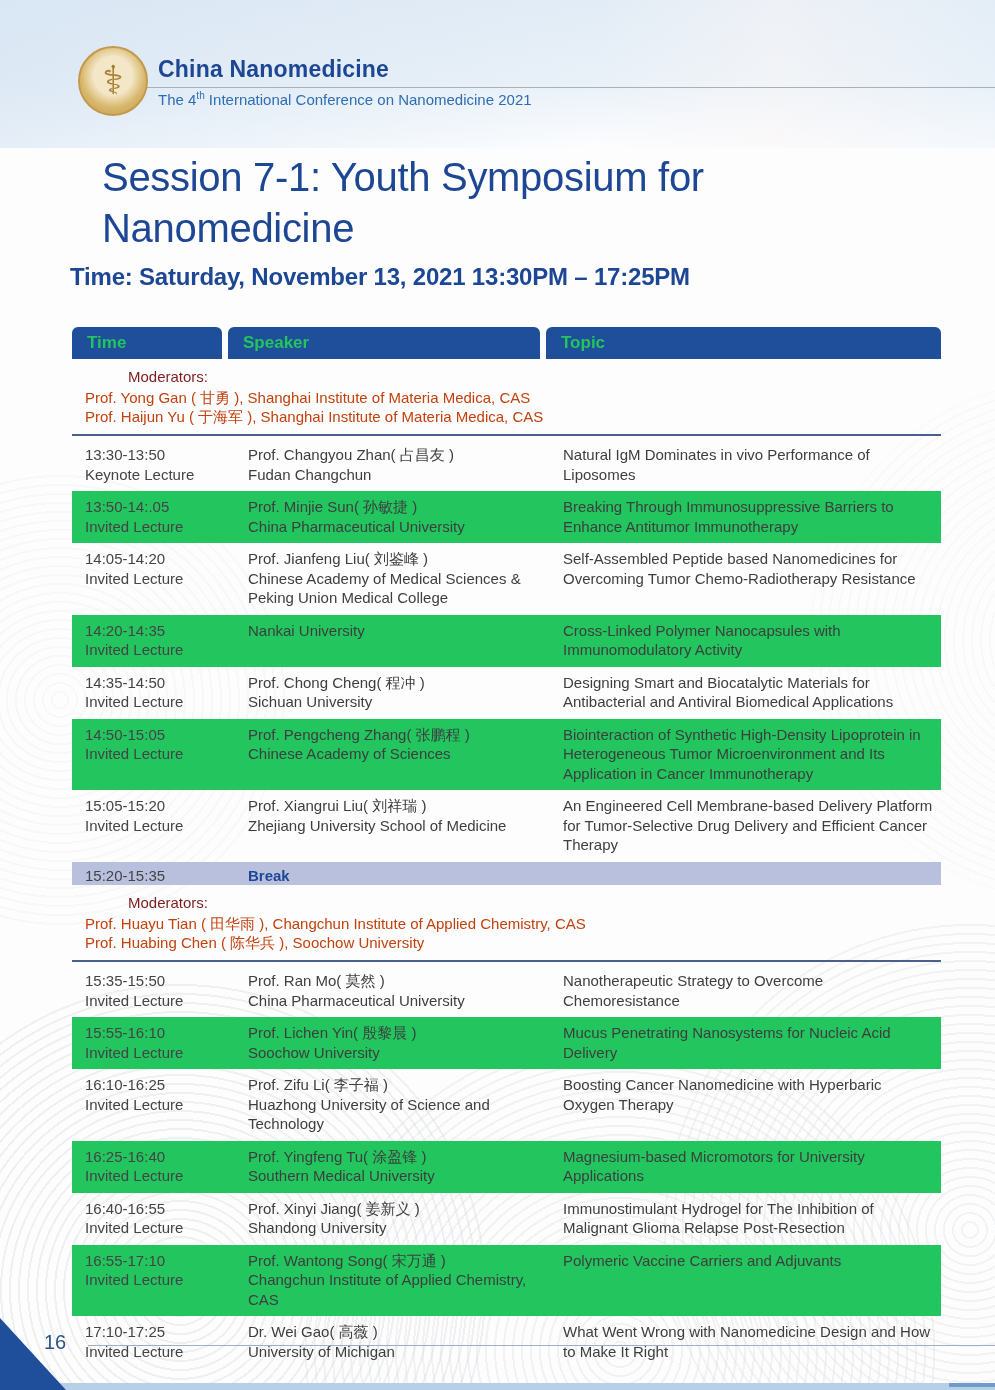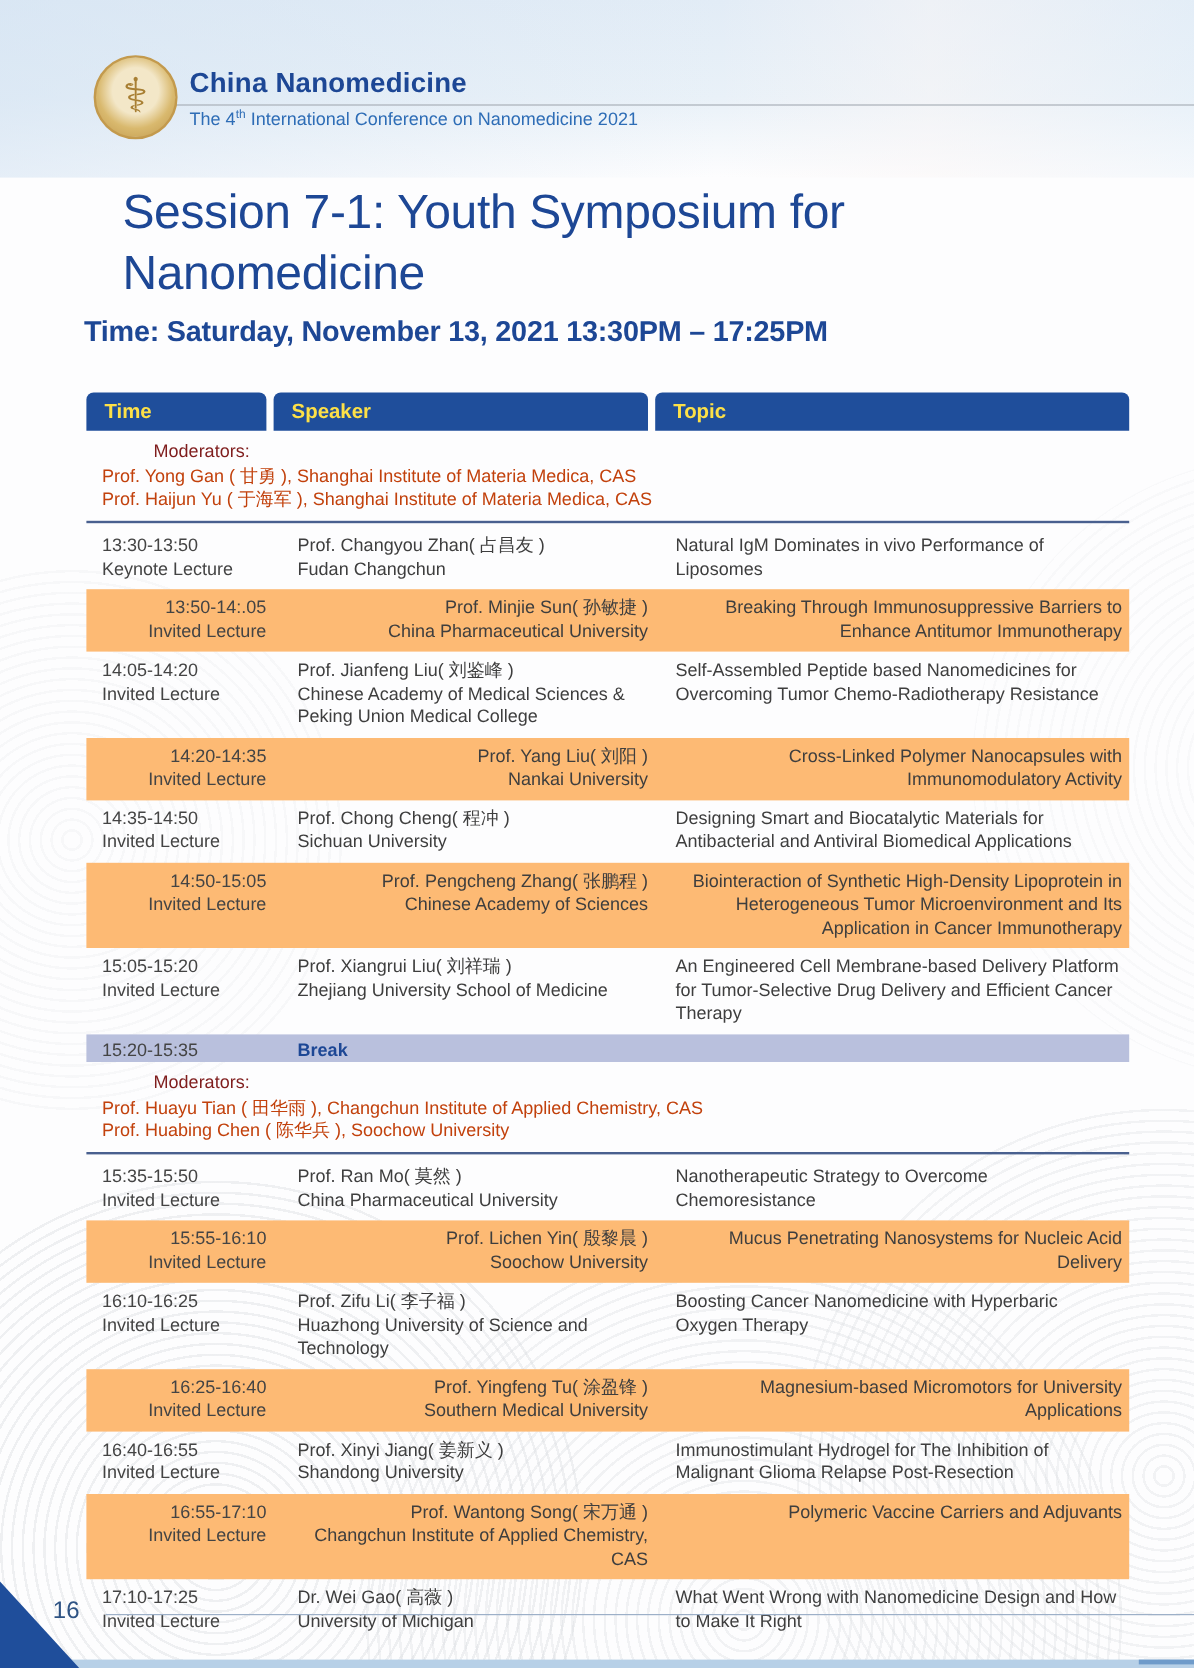--- a/index.html
+++ b/index.html
@@ -32,28 +32,28 @@
   .brand-sub sup{font-size:10px;}
 
   
   .session-block{position:absolute; left:70px; top:152px; width:760px; z-index:3;}
   .session-title{font-size:40px; font-weight:normal; color:#1d4795; line-height:1.28; width:700px; letter-spacing:-.3px;margin-left:32px;}
   .session-time{font-size:24px; font-weight:bold; color:#1d4795; margin-top:9px; letter-spacing:-.2px;}
 
   
   .sched{position:absolute; left:72px; top:327px; width:869px; z-index:3;}
   .cols{display:grid; grid-template-columns:150px 312px 395px; column-gap:6px;}
-  .head-bar{background:#1f4e9b; color:#fde047; font-weight:bold; font-size:17px;
+  .head-bar{background:#1f4e9b; color:#22c55e; font-weight:bold; font-size:17px;
     height:32px; line-height:32px; padding-left:15px; border-radius:6px 6px 0 0; box-sizing:border-box;}
   .mod-block{margin:9px 0 8px 13px;}
   .mod-label{font-size:15px; font-weight:normal; color:#7f1d1d; margin-bottom:3px;margin-left:43px;}
   .mod-line{font-size:15px; color:#c2410c; line-height:19px;}
   .sec-divider{height:2px; background:#49608f; margin-bottom:3px;}
   .row{padding:6px 0 7px 0;}
-  .row.shaded{background:#fdba74;text-align:right;}
+  .row.shaded{background:#22c55e;}
   .row.break-row{background:#b9c0dd; padding:4px 0 0 0;}
   .cell{font-size:15px; line-height:19.5px; color:#444444;}
   .cell.time{padding-left:13px;}
   .cell.speaker{padding-left:20px; color:#3e3e3e;}
   .cell.topic{padding-left:17px; padding-right:6px; color:#3e3e3e;}
   .break-label{font-size:15px; font-weight:bold; color:#1d4795; padding-left:20px; line-height:19.5px;}
 
   
   .footer-rule{position:absolute; left:88px; right:0; top:1345px; height:1px; background:#9db0c8; z-index:3;}
   .page-num{position:absolute; left:44px; top:1331px; font-size:20px; color:#2e5384; z-index:4;}
@@ -142,21 +142,20 @@
     </div>
     <div class="cell topic">Self-Assembled Peptide based Nanomedicines for Overcoming Tumor Chemo-Radiotherapy Resistance</div>
   </div>
 
   <div class="row cols shaded">
     <div class="cell time">
       <div>14:20-14:35</div>
       <div>Invited Lecture</div>
     </div>
     <div class="cell speaker">
-      <div>Prof. Yang Liu( 刘阳 )</div>
       <div>Nankai University</div>
     </div>
     <div class="cell topic">Cross-Linked Polymer Nanocapsules with Immunomodulatory Activity</div>
   </div>
 
   <div class="row cols">
     <div class="cell time">
       <div>14:35-14:50</div>
       <div>Invited Lecture</div>
     </div>

